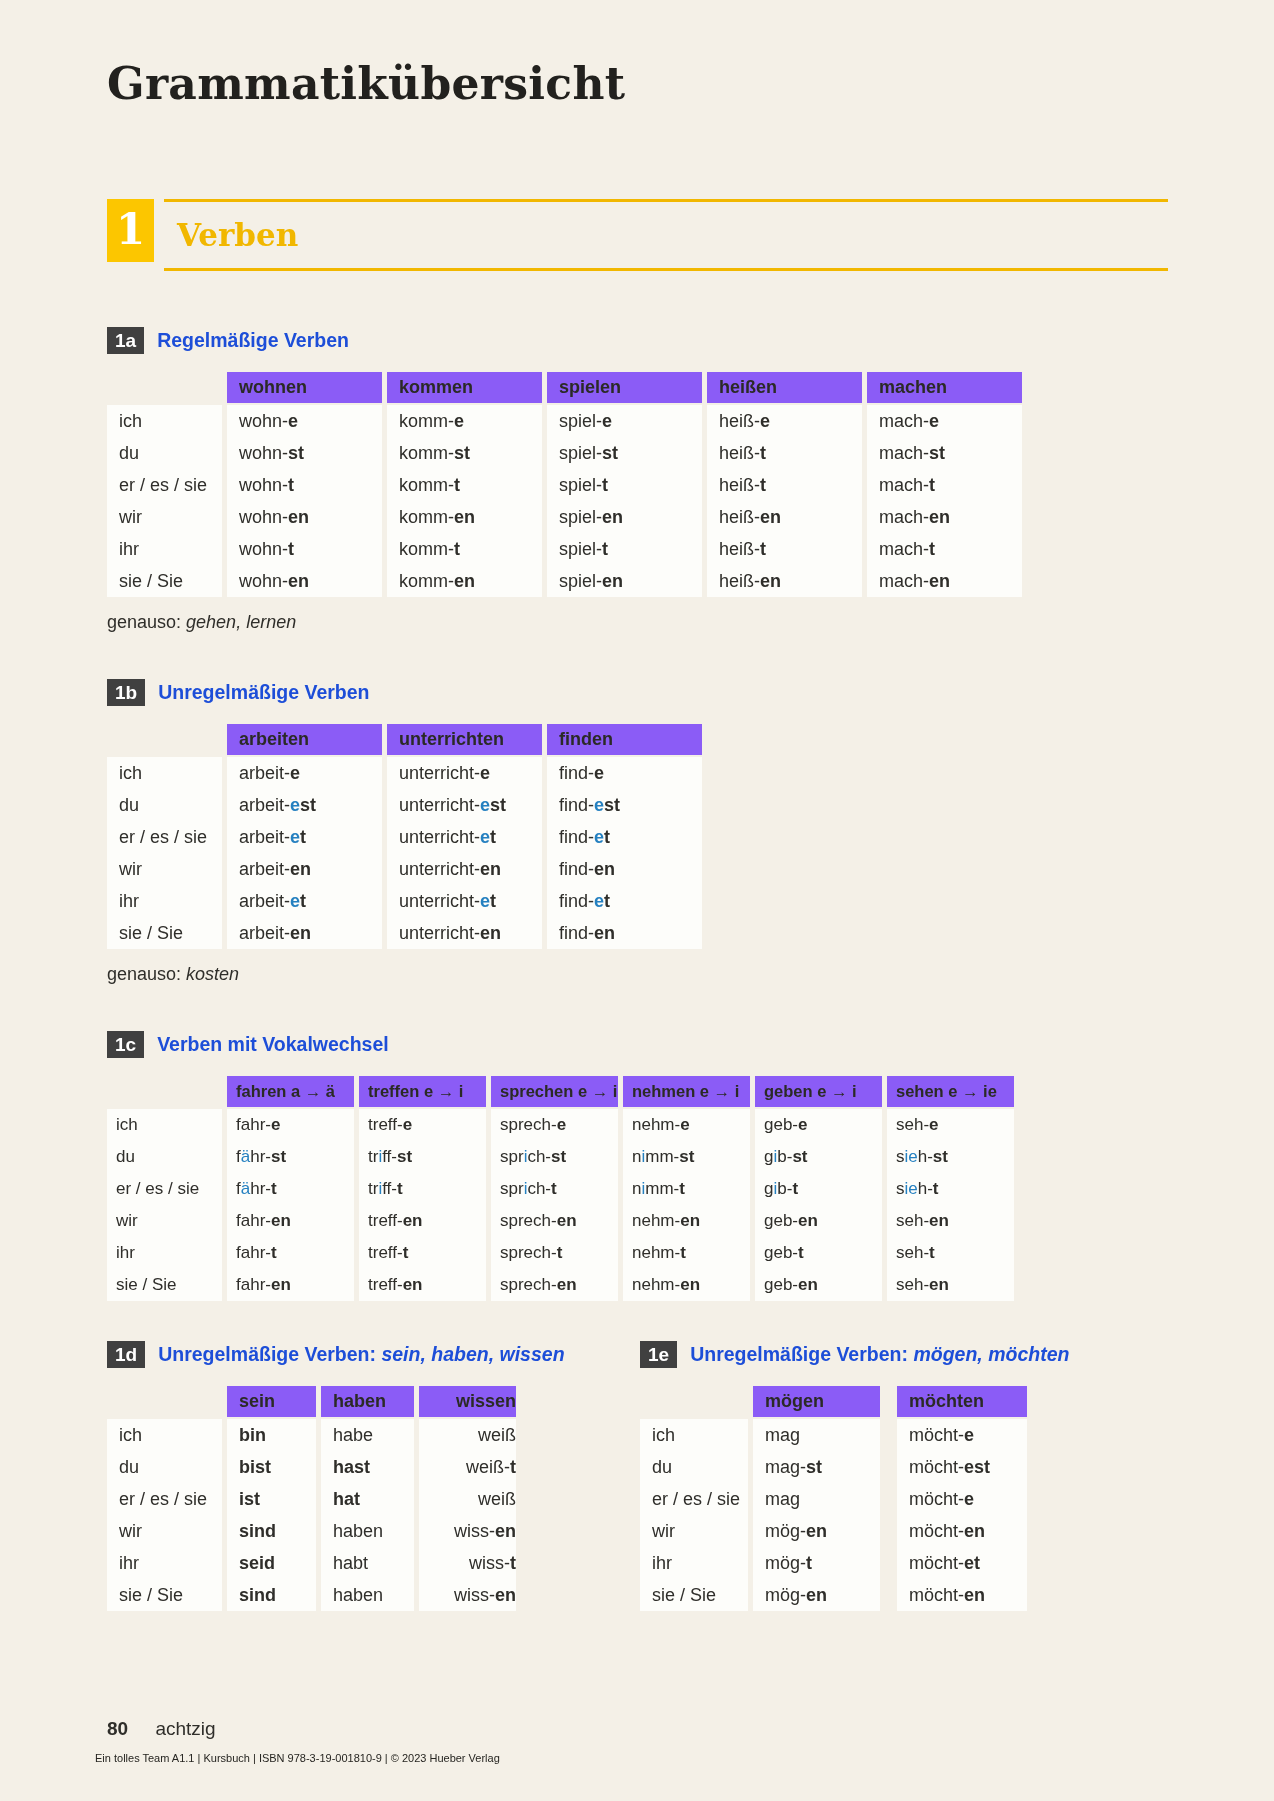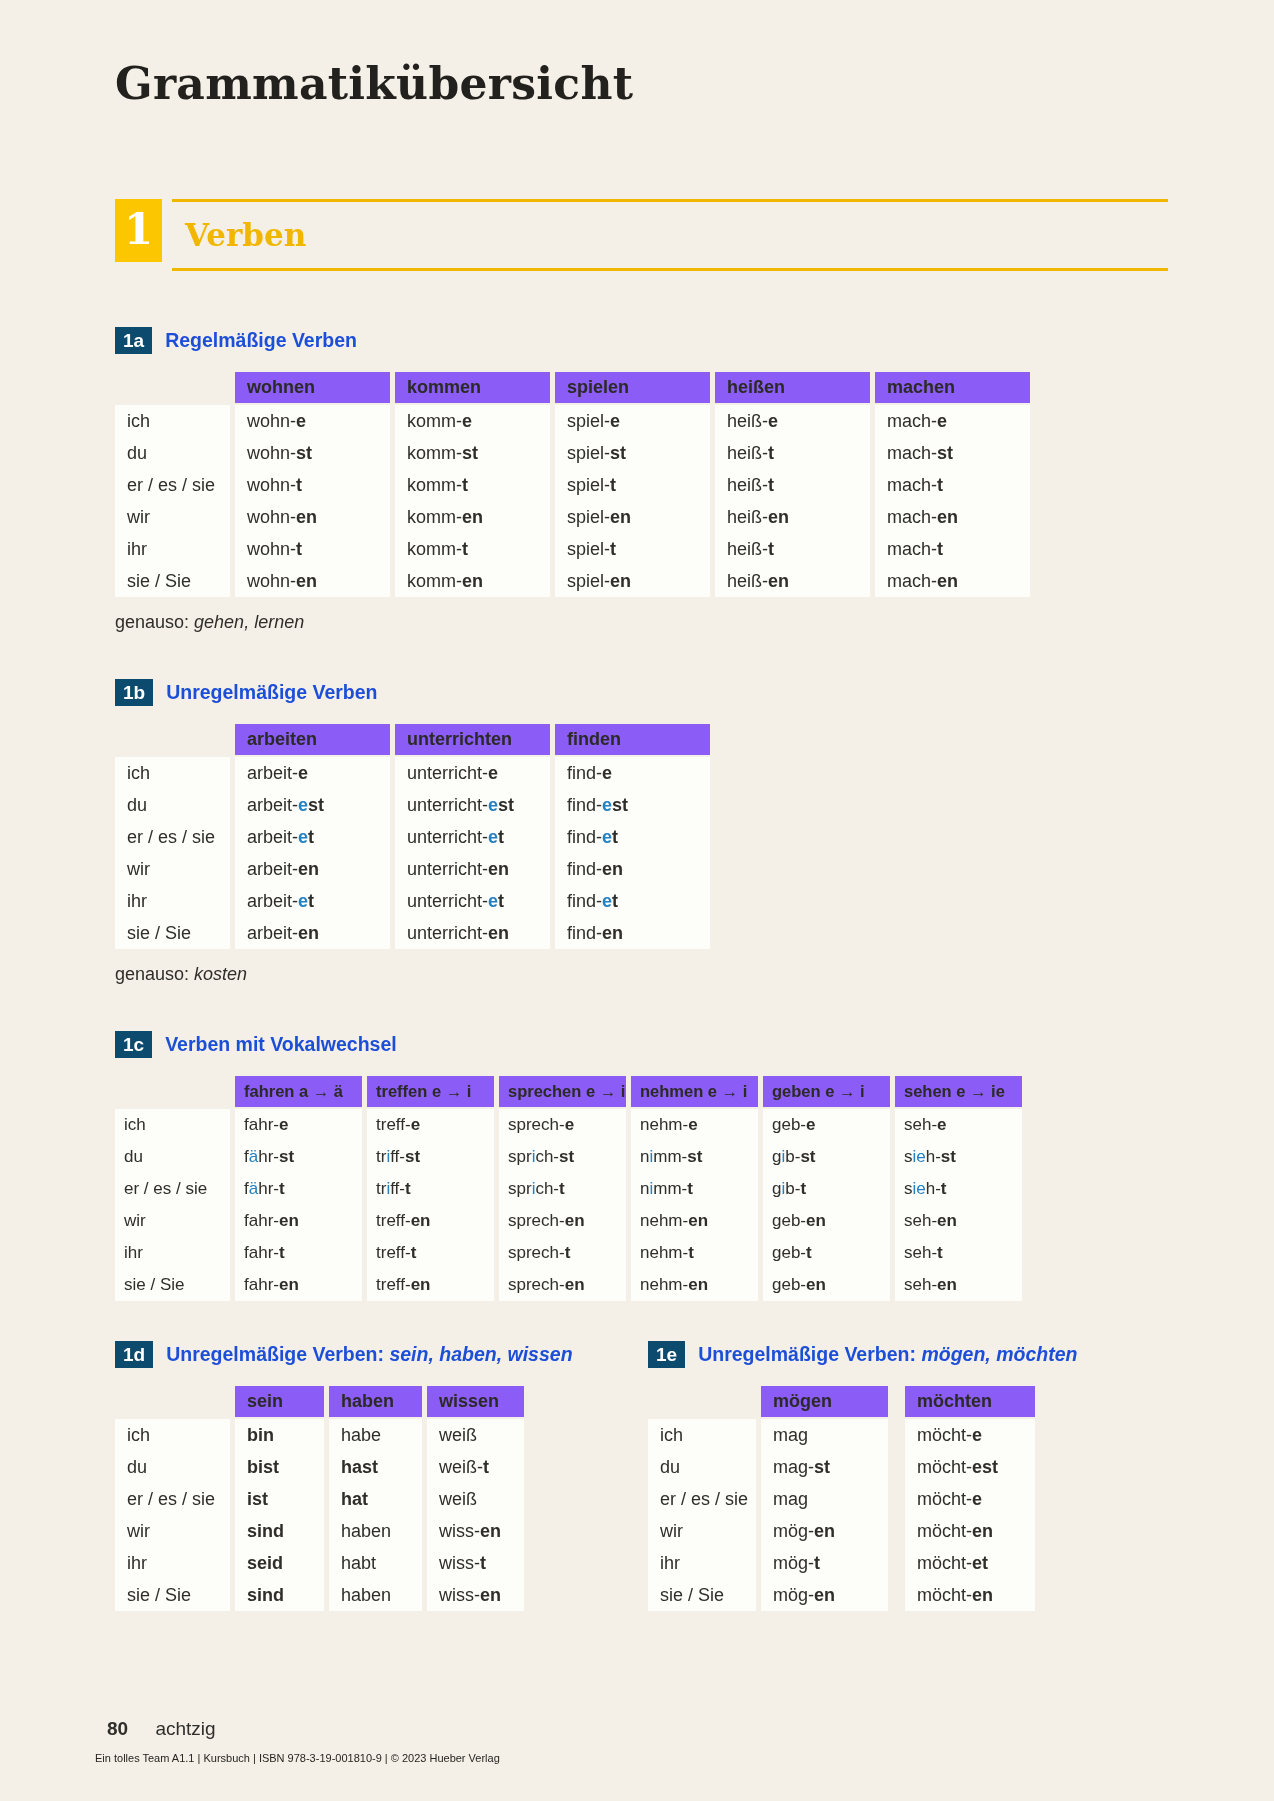--- a/index.html
+++ b/index.html
@@ -1,20 +1,20 @@
 <!DOCTYPE html>
 <html><head>
 <meta charset="utf-8">
 <style>
   * { margin:0; padding:0; box-sizing:border-box; }
   html,body { background:#f4f0e7; }
   .canvas {
     position:relative; width:1274px; height:1801px; margin:0 auto;
     background:#f4f0e7; color:#2f2e2a;
-    font-family:"Liberation Sans", sans-serif; overflow:hidden;padding-left:8px;
+    font-family:"Liberation Sans", sans-serif; overflow:hidden;
   }
   .page { padding:56px 106px 0 107px; }
 
   .title {
     font-family:"DejaVu Serif", serif; font-weight:bold;
     font-size:44px; line-height:1.25; color:#22211e; letter-spacing:0.3px;
   }
 
   
   .banner { display:flex; align-items:flex-start; margin-top:88px; }
@@ -31,21 +31,21 @@
   .banner-title {
     font-family:"DejaVu Serif", serif; font-weight:bold;
     font-size:31px; color:#f1b700; padding-left:13px;
   }
 
   
   .sub-first { margin-top:56px; }
   .sub-mid   { margin-top:46px; }
   .sub-head  { display:flex; align-items:center; }
   .sub-badge {
-    background:#0c4a6e; color:#ffffff; font-weight:bold; font-size:19px;
+    background:#404040; color:#ffffff; font-weight:bold; font-size:19px;
     height:27px; line-height:27px; padding:0 8px; flex:0 0 auto;
   }
   .sub-title { font-weight:bold; font-size:19.5px; margin-left:13px; color:#1d4ed8; }
 
   
   .verb-table { display:flex; margin-top:18px; }
   .col  { margin-right:5px; flex:0 0 auto; }
   .hcell {
     background:#8b5cf6; font-weight:bold; font-size:18px;
     height:31px; line-height:31px; padding-left:12px; margin-bottom:2px;
@@ -57,21 +57,21 @@
     padding-left:12px; white-space:nowrap;
   }
   .t1a .pcol, .t1b .pcol, .t1c .pcol, .t1d .pcol { width:115px; }
   .t1e .pcol { width:108px; }
   .t1a .vcol, .t1b .vcol { width:155px; }
   .t1c .vcol { width:127px; }
   .t1c .hcell { font-size:16.5px; padding-left:9px; }
   .t1c .cell  { font-size:17px;  padding-left:9px; }
   .t1d .col:nth-child(2) { width:89px; }
   .t1d .col:nth-child(3) { width:93px; }
-  .t1d .col:nth-child(4) { width:97px; }
+  .t1d .col:nth-child(4) { width:97px;text-align:right; }
   .t1e .col:nth-child(2) { width:127px; }
   .t1e .col:nth-child(3) { width:130px;margin-left:12px; }
 
   .sg-b { font-weight:bold; }
   .sg-u { color:#2580c0; }
   .sg-i { font-style:italic; }
 
   .note { margin-top:15px; font-size:18px; }
 
   .row-2col { display:flex; margin-top:40px; }

